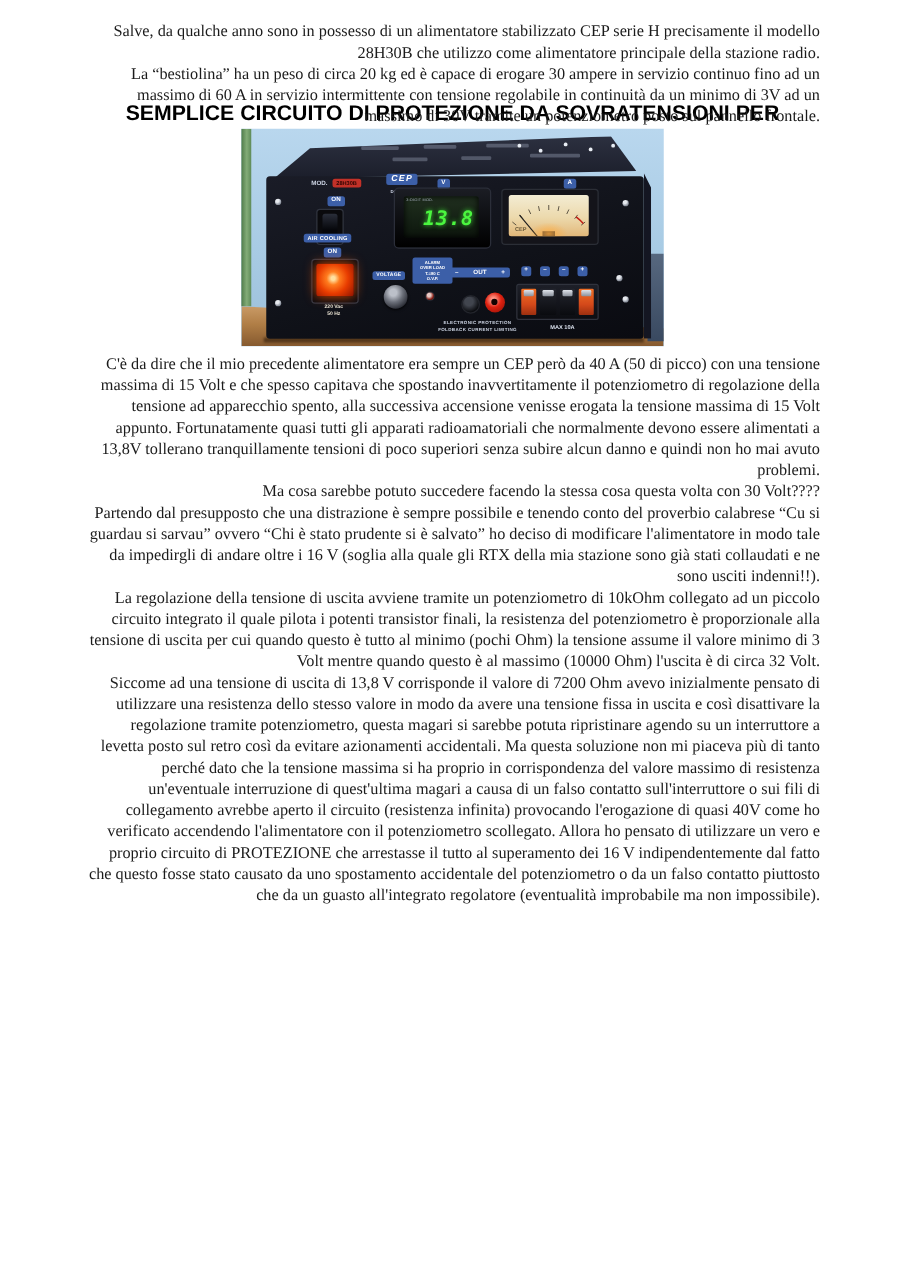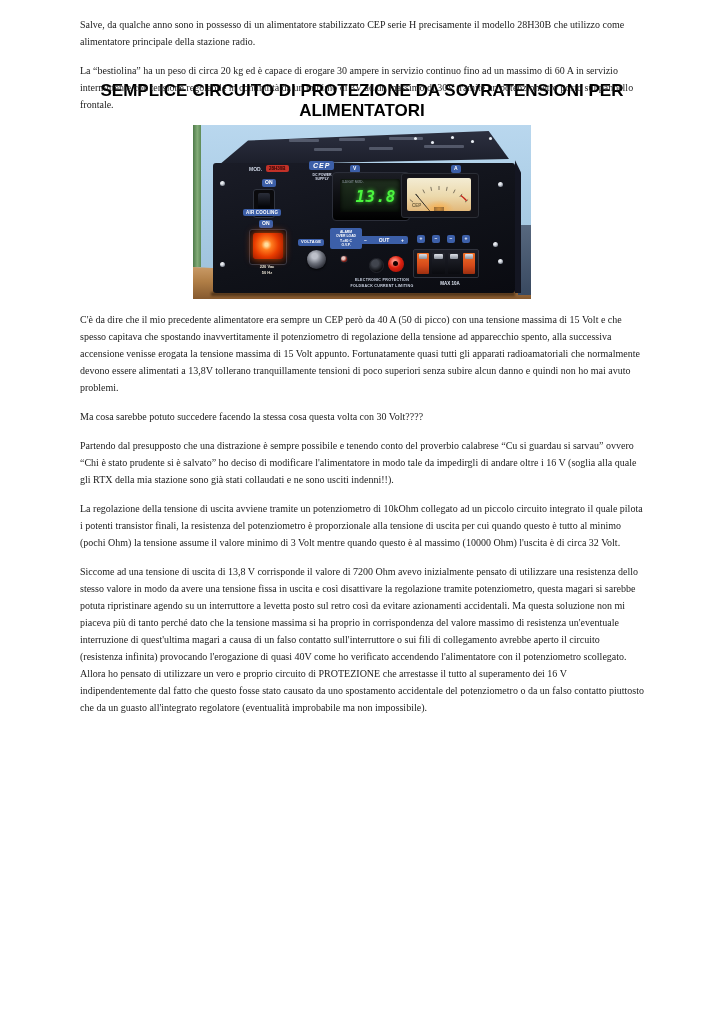--- a/index.html
+++ b/index.html
@@ -3,21 +3,21 @@
 <meta charset="utf-8">
 <style>
   html,body{margin:0;padding:0;background:#ffffff;}
   .page{position:relative;width:724px;height:1024px;background:#fff;overflow:hidden;
         font-family:"Liberation Serif",serif;color:#1b1b1b;}
   .content{position:absolute;left:68px;top:0;width:588px;}
   h1.title{font-family:"Liberation Sans",sans-serif;font-weight:bold;font-size:17px;
            line-height:19.5px;text-align:center;margin:81px auto 0 auto;max-width:600px;color:#000;}
   .byline{font-family:"Liberation Sans",sans-serif;font-weight:bold;font-size:13.5px;
           text-align:center;margin-top:3px;color:#000;}
-  p.body{margin:12px;font-size:10px;line-height:17px;text-align:left;}
+  p.body{margin:0;font-size:13px;line-height:17px;text-align:right;}
   p.first{margin-top:16px;}
 
   
   .photo{position:relative;width:338px;height:174px;margin:2px auto 5px auto;overflow:hidden;
          background:linear-gradient(180deg,#b9d7ee 0%,#a8cbe4 55%,#9cbfd9 100%);}
   .curtain{position:absolute;left:0;top:0;width:8px;height:142px;
            background:linear-gradient(90deg,#4e7a49,#83ac78 55%,#5d8a57);}
   .wood{position:absolute;left:0;top:142px;width:338px;height:32px;
         background:linear-gradient(180deg,#c99a66 0%,#b07e46 45%,#85592f 100%);
         clip-path:polygon(0 0,100% 55%,100% 100%,0 100%);}
@@ -52,21 +52,21 @@
   .rocker-in{margin:3px 4px;height:19px;border-radius:2px;
        background:linear-gradient(180deg,#2a2e3a 0%,#05060a 70%);}
   .red-switch{position:absolute;left:56px;top:104px;width:36px;height:34px;background:#0b0b10;
        border:1px solid #343846;border-radius:3px;}
   .red-switch-in{margin:3px;height:26px;border-radius:2px;
        background:radial-gradient(circle at 45% 45%,#ffdf9e 0 7%,#ff7c1e 24%,#e83c00 55%,#8e1300 100%);
        box-shadow:0 0 9px rgba(255,90,0,.85);}
   .mains{position:absolute;left:50px;top:139px;width:48px;text-align:center;
        color:#e9e2d2;font:bold 4px "Liberation Sans",sans-serif;line-height:1.5;}
 
-  .dmeter{position:absolute;left:139px;top:47px;width:76px;height:47px;border-radius:4px;
+  .dmeter{position:absolute;left:122px;top:47px;width:76px;height:47px;border-radius:4px;
        background:linear-gradient(180deg,#1b1d24,#000);border:1px solid #2b2e39;}
   .dscreen{position:absolute;left:7px;top:6px;width:60px;height:33px;border-radius:2px;
        background:linear-gradient(180deg,#20301f 0%,#0d160d 100%);box-shadow:inset 0 0 5px #000;}
   .dcaption{position:absolute;left:2px;top:1px;font:3px "Liberation Sans",sans-serif;
        color:#a8b2c0;white-space:nowrap;letter-spacing:.2px;}
   .digits{position:absolute;right:4px;top:8px;font-family:"DejaVu Sans Mono",monospace;
        font-weight:bold;font-style:italic;font-size:16px;color:#4bf63f;
        text-shadow:0 0 4px rgba(70,255,60,.85);letter-spacing:0.5px;}
 
   .ameter{position:absolute;left:208px;top:48px;width:76px;height:43px;border-radius:3px;

